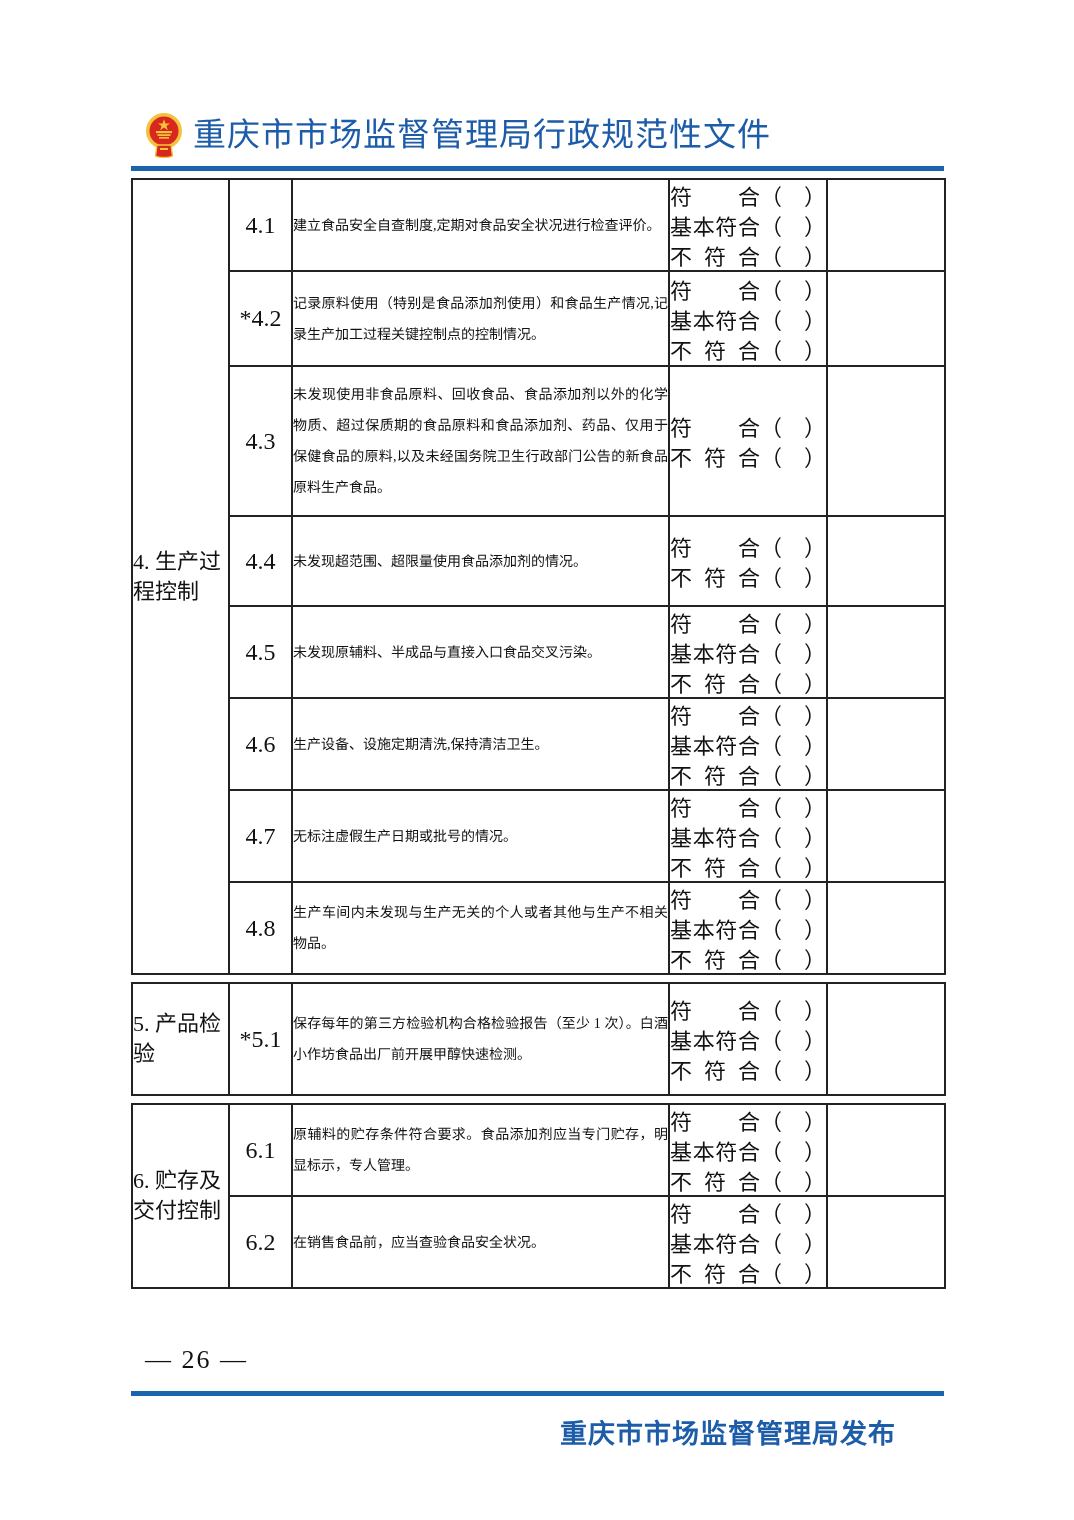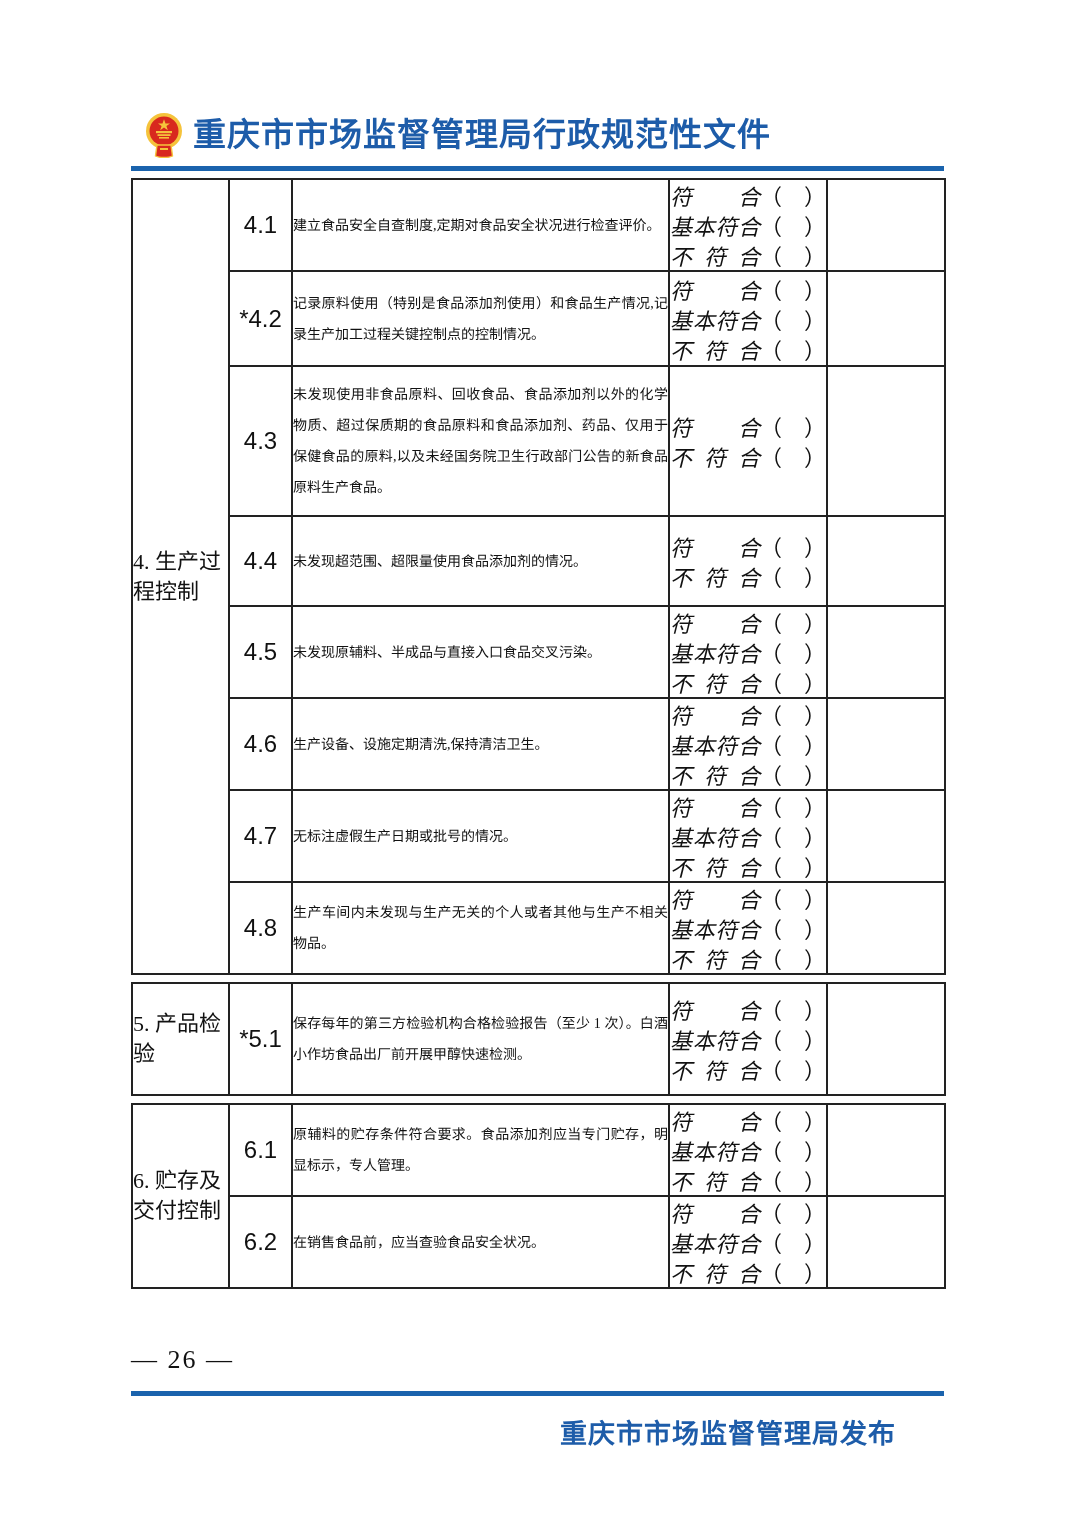--- a/index.html
+++ b/index.html
@@ -11,21 +11,21 @@
   }
   .page{position:relative;width:1074px;height:1520px;overflow:hidden;}
   .content{position:absolute;left:131px;top:0;width:813px;}
 
   
   .banner{display:flex;align-items:center;margin-top:112px;}
   .emblem{width:38px;height:46px;flex:0 0 auto;margin-left:14px;}
   .banner-title{
     margin-left:10px;
     font-family:"Liberation Sans","DejaVu Sans",sans-serif;
-    font-weight:bold;font-size:33px;line-height:36px;
+    font-weight:normal;font-size:33px;line-height:36px;
     color:#1d5ca9;letter-spacing:1px;white-space:nowrap;
   }
   .rule{height:5px;background:#1a63ad;margin-top:8px;width:813px;}
 
   
   .blk{border-collapse:collapse;table-layout:fixed;width:813px;margin-top:7px;}
   .blk col.c-item{width:97px;}
   .blk col.c-no{width:63px;}
   .blk col.c-content{width:377px;}
   .blk col.c-result{width:158px;}
@@ -35,48 +35,47 @@
     font-family:"Liberation Sans","DejaVu Sans",sans-serif;
     font-weight:bold;font-size:24px;height:30px;
     text-align:center;color:#111;padding:1px 0;
   }
   .cell-item{
     text-align:left;font-size:22px;line-height:30px;
     padding:2px 2px;color:#111;margin-left:32px;
   }
   .cell-no{
     text-align:center;
-    font-family:Liberation Sans, sans-serif;
+    font-family:Liberation Serif, serif;
     font-size:24px;color:#111;
   }
   .cell-content{
     font-size:14px;line-height:31px;color:#111;
     padding:4px 2px 4px 5px;text-align:justify;
   }
   .cell-judge{padding:2px 6px 2px 4px;}
   .judge{display:flex;flex-direction:column;justify-content:center;height:100%;}
   .opt{display:flex;align-items:center;height:30px;font-size:22px;color:#111;}
   .opt-label{
     display:inline-block;width:90px;
     text-align:justify;text-align-last:justify;
     white-space:nowrap;
-    font-style:italic;
   }
   .opt-paren{margin-left:auto;white-space:nowrap;}
   .cell-status{background:#fff;}
 
   
   .r41{height:88px;}  .r42{height:95px;}  .r43{height:150px;}
   .r44{height:90px;}  .r45{height:86px;}  .r46{height:76px;}
   .r47{height:80px;}  .r48{height:74px;}  .r51{height:112px;}
   .r61{height:82px;}  .r62{height:72px;}
 
   
   .page-number{
-    margin-top:56px;
+    margin-top:56px;margin-left:14px;
     font-size:26px;color:#111;letter-spacing:2px;
   }
   .footer-rule{height:5px;background:#1a63ad;margin-top:16px;width:813px;}
   .publisher{
     margin-top:16px;text-align:right;padding-right:48px;
     font-family:"Liberation Sans","DejaVu Sans",sans-serif;
     font-weight:bold;font-size:27px;color:#1d5ca9;letter-spacing:1px;
   }
 </style>
 </head>

